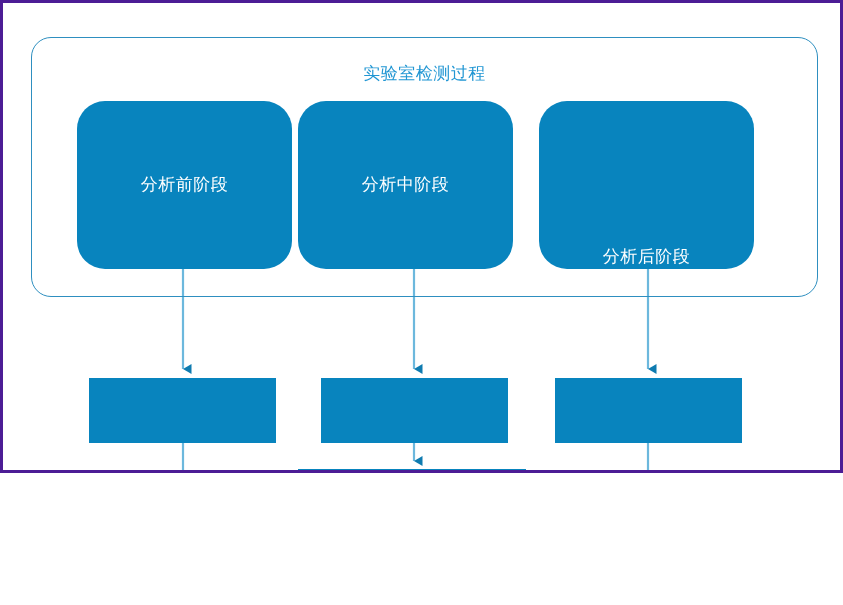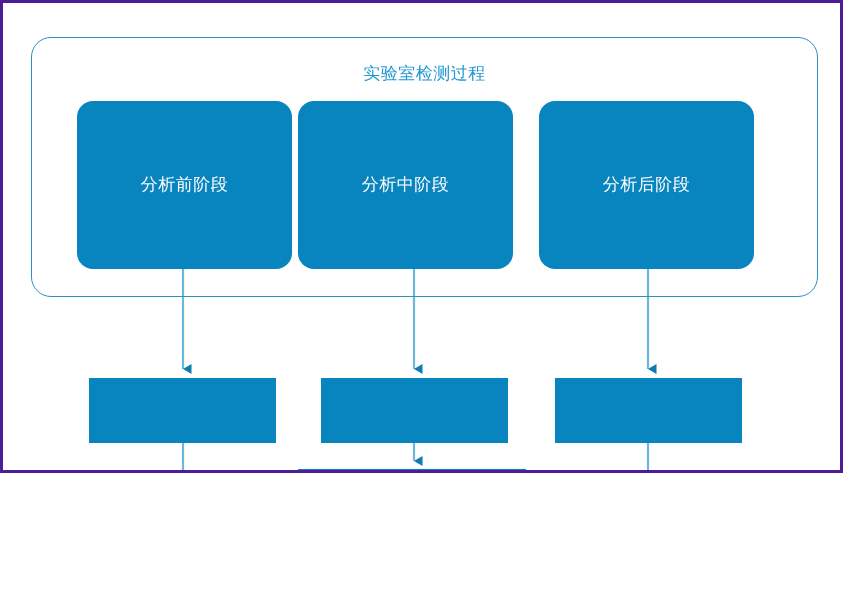--- a/index.html
+++ b/index.html
@@ -52,36 +52,36 @@
     line-height: 24px;
     white-space: nowrap;
   }
   
   .phase-card {
     position: absolute;
     top: 98px;
     width: 215px;
     height: 168px;
     background: #0884be;
-    border-radius: 16px;
+    border-radius: 28px;
     display: flex;
     align-items: center;
     justify-content: center;
     box-sizing: border-box;
   }
   .phase-card .phase-label {
     font-size: 17px;
     color: #ffffff;
     letter-spacing: 0.5px;
     line-height: 24px;
     white-space: nowrap;
   }
   #phase-card-0 { left: 74px;  }
   #phase-card-1 { left: 295px; }
-  #phase-card-2 { left: 536px; }
+  #phase-card-2 { left: 536px; align-items: flex-end; }
   
   .mid-box {
     position: absolute;
     top: 375px;
     width: 187px;
     height: 65px;
     background: #0884be;
     box-sizing: border-box;
     display: flex;
     align-items: center;

